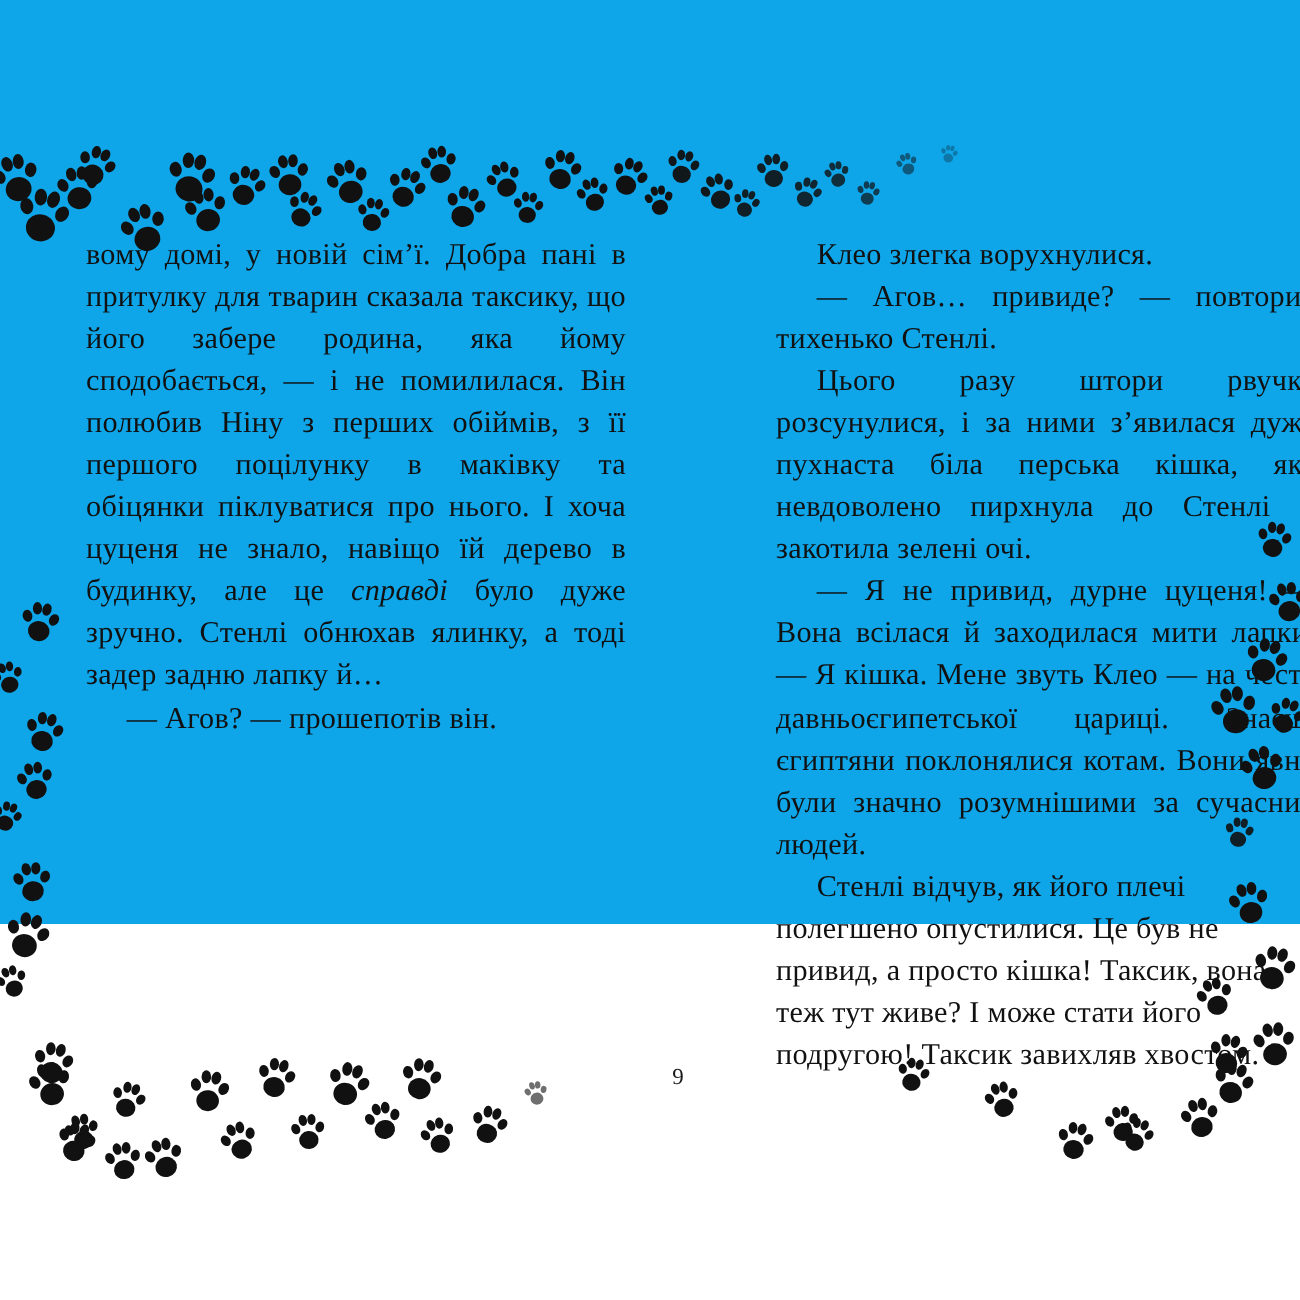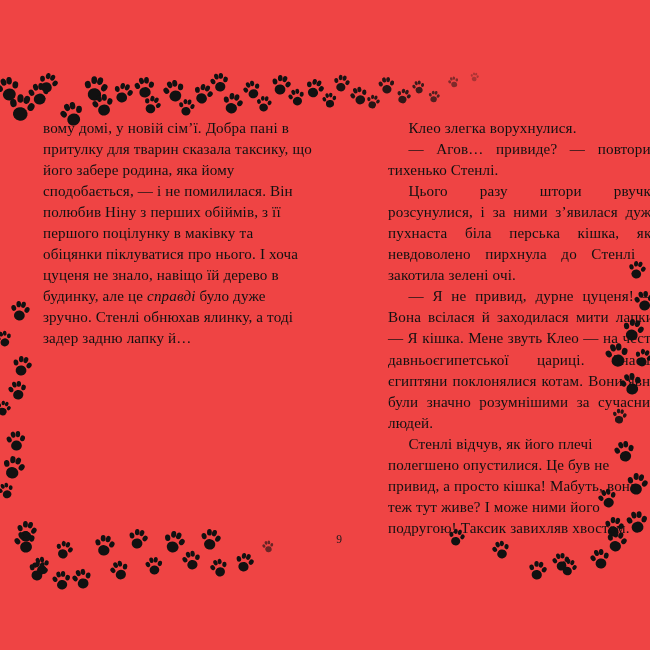--- a/index.html
+++ b/index.html
@@ -14,22 +14,22 @@
     overflow: hidden;
     font-family: "Liberation Serif", "DejaVu Serif", serif;
     color: #000000;
   }
 
   #page {
     position: absolute;
     left: 0;
     top: 0;
     width: 650px;
-    height: 650px;
-    background: #ef4444;
+    height: 462px;
+    background: #0ea5e9;
   }
 
   
   .column {
     position: absolute;
     width: 270px;
     font-size: 15.1px;
     line-height: 21.05px;
     text-align: justify;
     text-justify: inter-word;
@@ -744,26 +744,27 @@
           <ellipse cx="17" cy="44" rx="12" ry="15" transform="rotate(-22 17 44)"></ellipse>
           <ellipse cx="39" cy="22" rx="11.5" ry="15.5" transform="rotate(-8 39 22)"></ellipse>
           <ellipse cx="63" cy="22" rx="11.5" ry="15.5" transform="rotate(8 63 22)"></ellipse>
           <ellipse cx="84" cy="45" rx="12" ry="15" transform="rotate(22 84 45)"></ellipse>
         </svg>
       </div>
     </div>
 
   <div class="column" id="col-left">
       <p class="no-indent"><span>вому домі, у новій сім’ї. Добра пані в притулку для тварин сказала таксику, що його забере родина, яка йому сподобається, — і не помилилася. Він полюбив Ніну з перших обіймів, з її першого поцілунку в маківку та обіцянки піклуватися про нього. І хоча цуценя не знало, навіщо їй дерево в будинку, але це </span><span class="italic">справді</span><span> було дуже зручно. Стенлі обнюхав ялинку, а тоді задер задню лапку й…</span></p>
+      <p><span>— Агов? — прошепотів він.</span></p>
     </div>
   <div class="column" id="col-right">
       <p><span>Клео злегка ворухнулися.</span></p>
       <p><span>— Агов… привиде? — повторив тихенько Стенлі.</span></p>
       <p><span>Цього разу штори рвучко розсунулися, і за ними з’явилася дуже пухнаста біла перська кішка, яка невдоволено пирхнула до Стенлі й закотила зелені очі.</span></p>
       <p><span>— Я не привид, дурне цуценя! — Вона всілася й заходилася мити лапки. — Я кішка. Мене звуть Клео — на честь давньоєгипетської цариці. Знаєш, єгиптяни поклонялися котам. Вони явно були значно розумнішими за сучасних людей.</span></p>
-      <p><span>Стенлі відчув, як його плечі полегшено опустилися. Це був не привид, а просто кішка! Мабуть, вона теж тут живе? І може ними його подругою! Таксик завихляв хвостом.</span></p>
+      <p><span>Стенлі відчув, як його плечі полегшено опустилися. Це був не привид, а просто кішка! Таксик, вона теж тут живе? І може стати його подругою! Таксик завихляв хвостом.</span></p>
     </div>
 
   <div id="page-number">
     <span class="pnum">9</span>
   </div>
 
 </div>
 
 </body></html>

